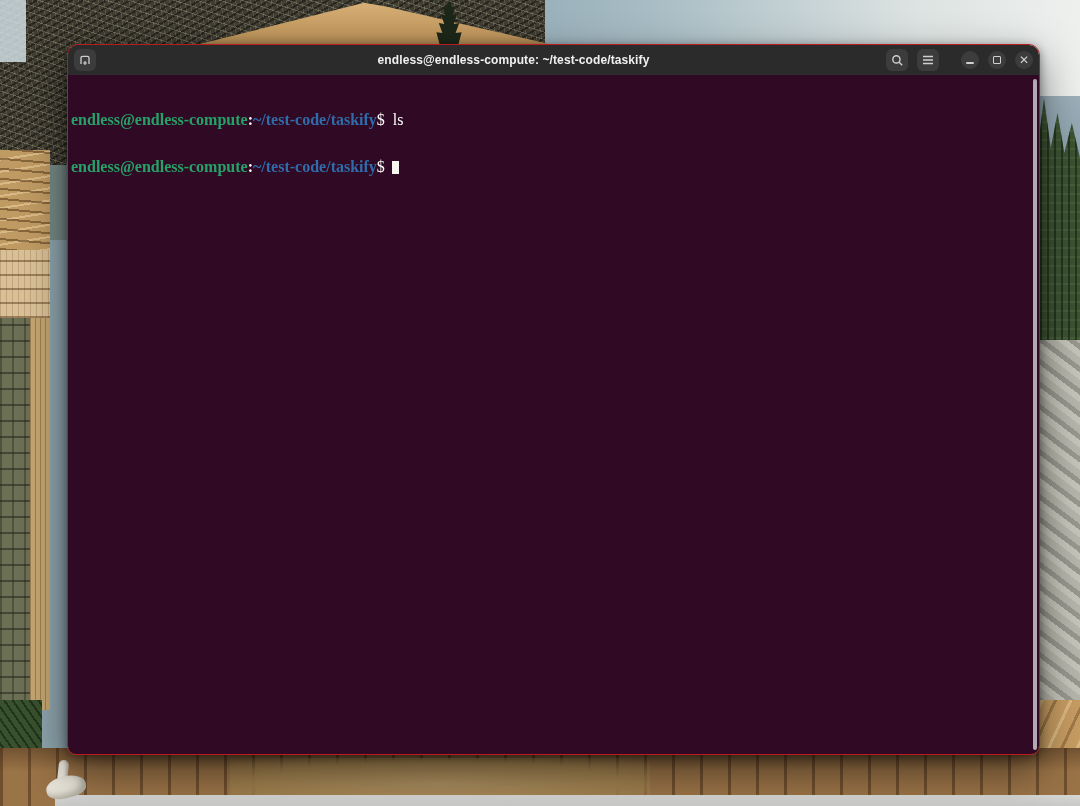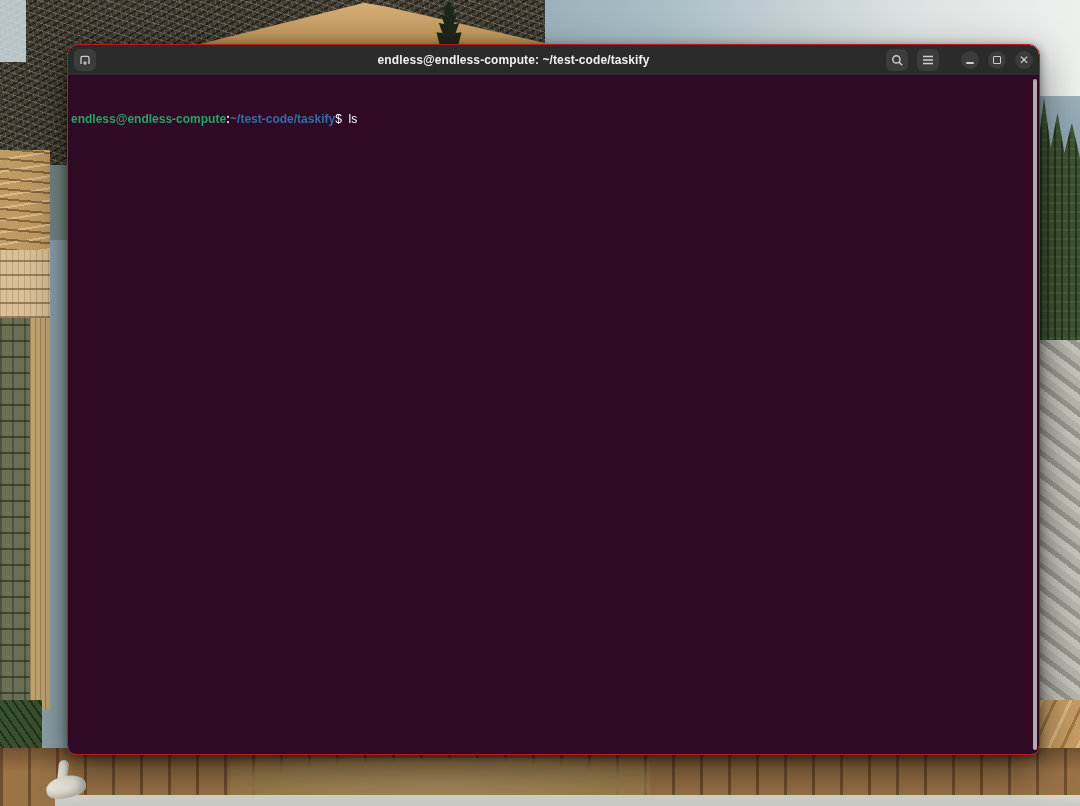--- a/index.html
+++ b/index.html
@@ -89,21 +89,21 @@
     color:#cfcfcf; font-size:11px; line-height:1; }
   .tb-right { margin-left:auto; display:flex; align-items:center; gap:9px; }
   .tb-right .gap { width:4px; }
   .glyph-min { width:8px; height:2px; background:#cfcfcf; border-radius:1px; margin-top:6px; }
   .glyph-max { width:8px; height:8px; border:1.5px solid #cfcfcf; border-radius:1px; }
   .glyph-close { font-size:12px; color:#cfcfcf; transform:translateY(-0.5px); }
   .icon-svg { display:block; }
 
   .terminal { position:absolute; left:0; right:0; top:30px; bottom:0;
     background:var(--term-bg,#300a24); padding:6px 10px 0 3px;
-    font-family:Liberation Sans, sans-serif; font-size:12px; line-height:15.5px;
+    font-family:Liberation Serif, serif; font-size:16px; line-height:15.5px;
     color:var(--term-fg,#ffffff); white-space:pre-wrap; }
   .t-user { color:var(--term-green,#26a269); font-weight:bold; }
   .t-sep { color:var(--term-fg,#fff); font-weight:bold; }
   .t-path { color:var(--term-blue,#2f6cab); font-weight:bold; }
   .t-dollar { color:var(--term-fg,#fff); }
   .t-cmd { color:var(--term-fg,#fff); margin-left:1ch; }
   .t-dir { color:var(--term-blue,#2f6cab); font-weight:bold; margin-right:2ch; }
   .t-dir:last-child { margin-right:0; }
   .cursor { display:inline-block; width:7px; height:13px; background:var(--cursor,#f8f8f2);
     vertical-align:-2px; margin-left:7px; }
@@ -170,15 +170,16 @@
         <div class="glyph-max" data-interactable="false"></div>
       </div>
       <div class="tb-circle" data-interactable="true">
         <span class="glyph-close" data-interactable="false">✕</span>
       </div>
     </div>
   </div>
 
   <div class="terminal" data-interactable="true">
     <div data-interactable="false"><span class="t-user" data-interactable="false">endless@endless-compute</span><span class="t-sep" data-interactable="false">:</span><span class="t-path" data-interactable="false">~/test-code/taskify</span><span class="t-dollar" data-interactable="false">$</span><span class="t-cmd" data-interactable="false">ls</span></div>
+    <div data-interactable="false"><span class="t-user" data-interactable="false">endless@endless-compute</span><span class="t-sep" data-interactable="false">:</span><span class="t-path" data-interactable="false">~/test-code/taskify</span><span class="t-dollar" data-interactable="false">$</span><span class="cursor" data-interactable="false"></span></div>
     <div class="scrollbar" data-interactable="true"></div>
   </div>
 </div>
 
 </body></html>

